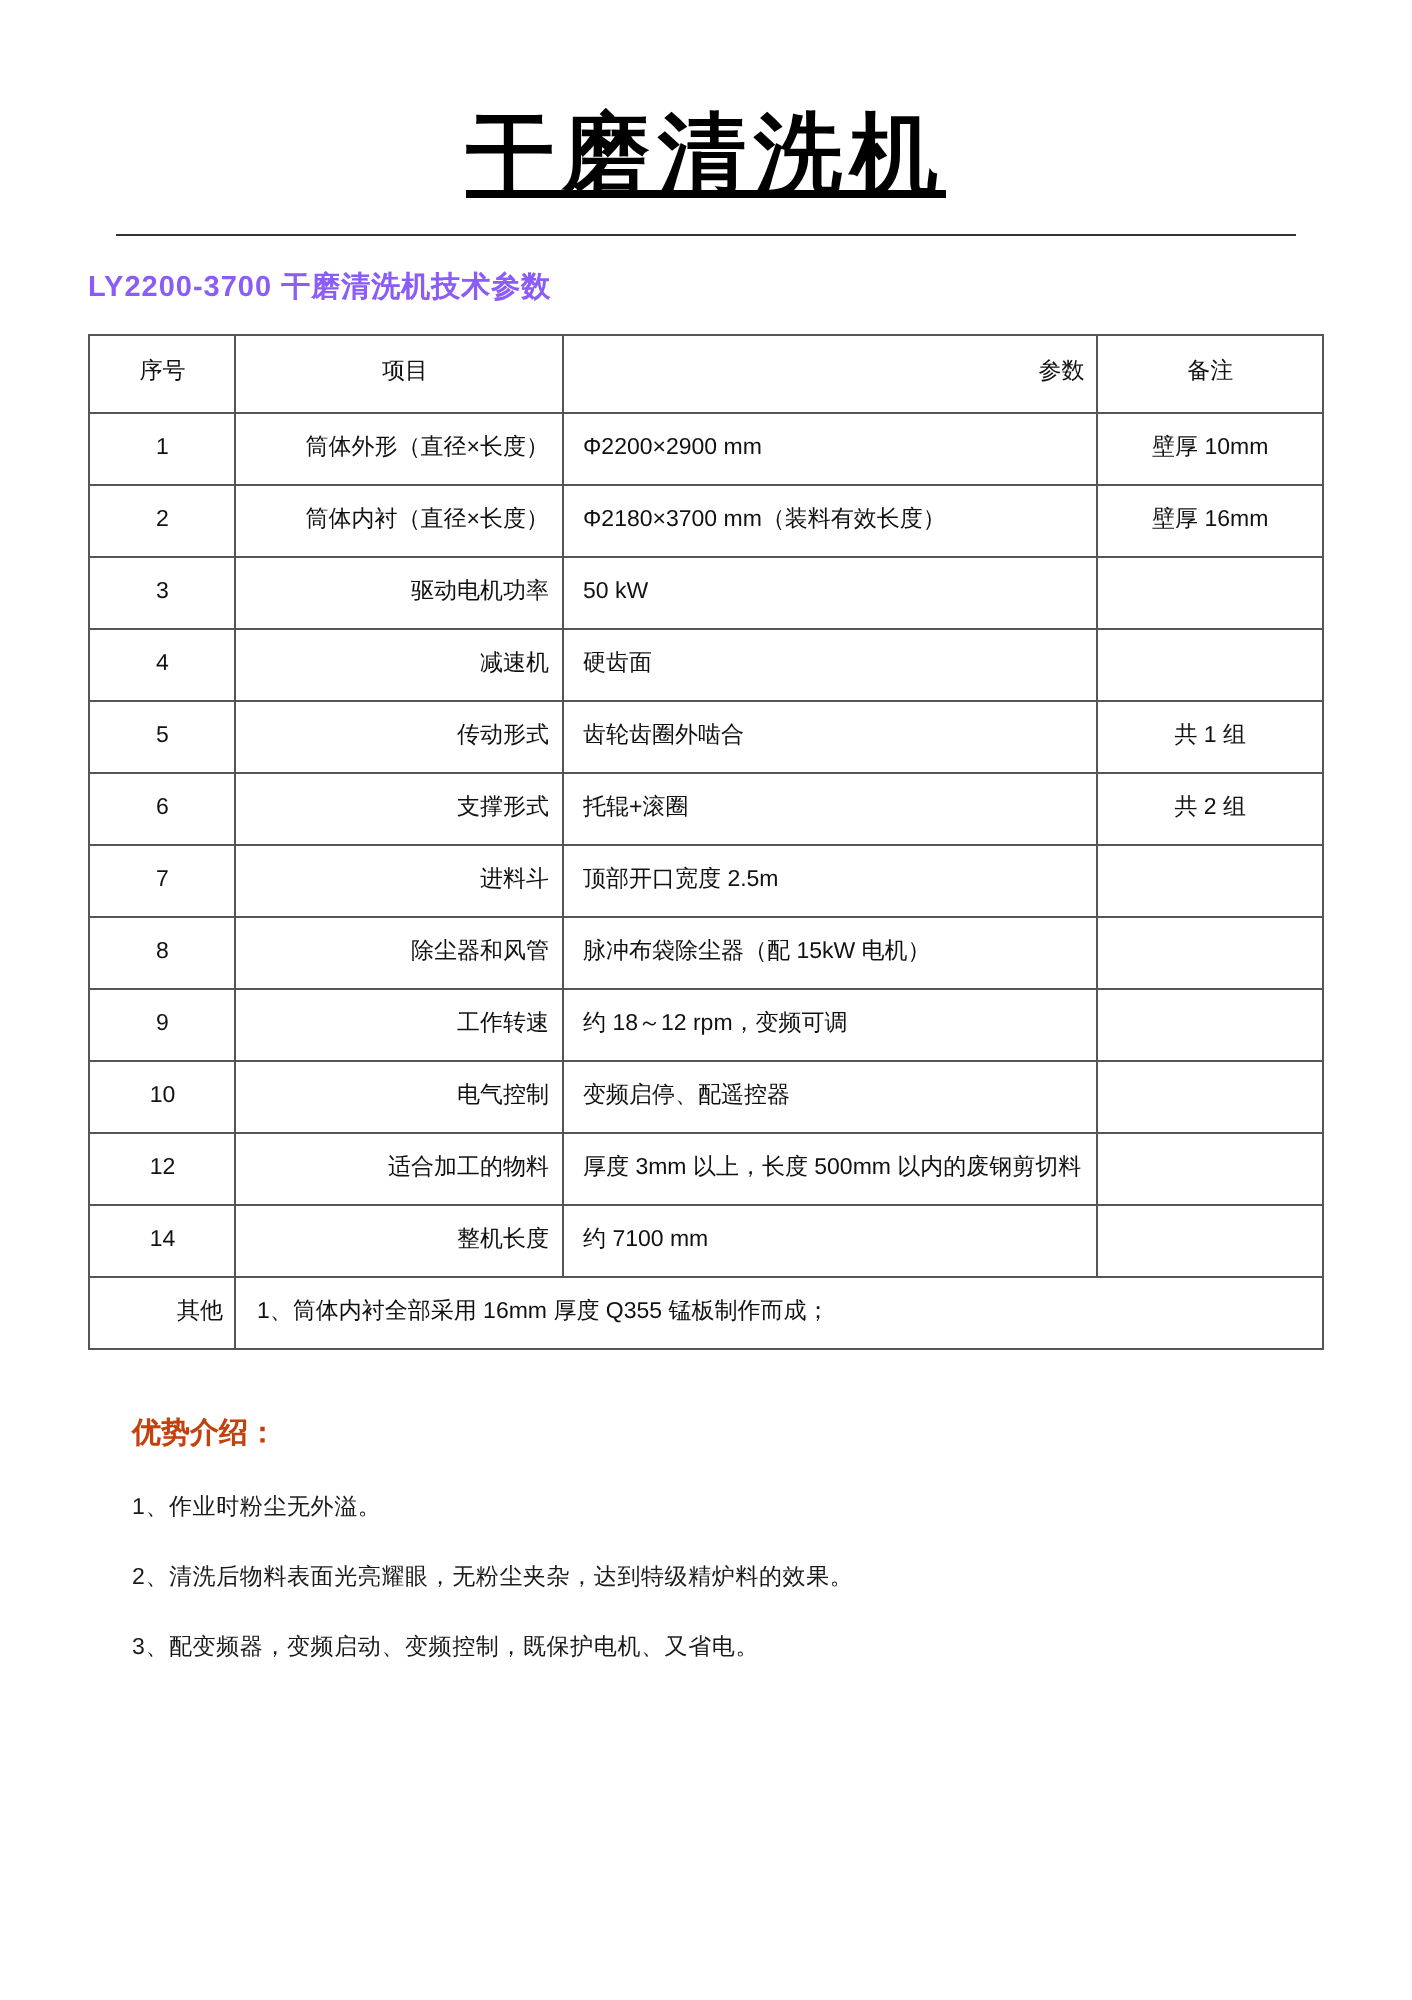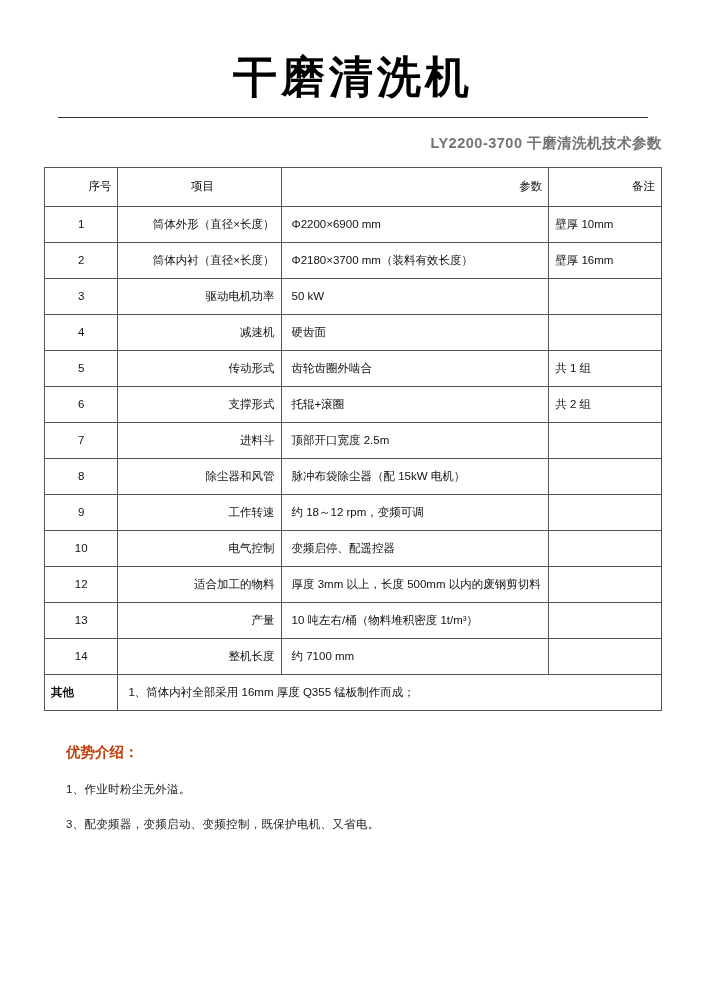--- a/index.html
+++ b/index.html
@@ -24,58 +24,59 @@
   }
   .doc-title {
     text-align: center;
     font-size: 44px;
     font-weight: bold;
     letter-spacing: 4px;
     margin-top: 48px;
     margin-bottom: 10px;
     color: #000000;
     font-family: "Liberation Serif", "DejaVu Serif", serif;
+    text-decoration: underline;
   }
   .title-rule {
     border: none;
     border-top: 1.5px solid #333333;
     margin: 0 14px 0 14px;
   }
   .subtitle {
-    text-align: right;
+    text-align: left;
     font-size: 14.5px;
     font-weight: bold;
     margin-top: 16px;
     margin-bottom: 14px;
-    color: #737373;
+    color: #8b5cf6;
     letter-spacing: 0.5px;
   }
   table.spec {
     width: 100%;
     border-collapse: collapse;
     table-layout: fixed;
     font-size: 11.5px;
   }
   table.spec th, table.spec td {
     border: 1px solid #555555;
     padding: 6px 6px;
     vertical-align: middle;
     line-height: 1.35;
   }
   table.spec th {
-    text-align: right;
+    text-align: center;
     font-weight: normal;
     height: 26px;
   }
   .col-no   { width: 11%; text-align: center; }
   .col-item { width: 26%; text-align: right; padding-left: 12px !important; }
   .col-par  { width: 45%; text-align: left; padding-left: 10px !important; }
-  .col-rem  { width: 18%; }
+  .col-rem  { width: 18%; text-align: center; }
   table.spec td { height: 23px; }
-  .other-label { text-align: left; font-weight: bold; }
+  .other-label { text-align: right; }
   .other-text { text-align: left; padding-left: 10px !important; }
   .adv-title {
     margin-top: 32px;
     margin-left: 22px;
     font-size: 14.5px;
     font-weight: bold;
     color: #c2410c;
   }
   .adv-item {
     margin-top: 20px;
@@ -101,21 +102,21 @@
         <th class="col-no">序号</th>
         <th class="col-item" style="text-align:center;">项目</th>
         <th class="col-par" style="text-align:right;">参数</th>
         <th class="col-rem">备注</th>
       </tr>
     </thead>
     <tbody>
       <tr>
         <td class="col-no">1</td>
         <td class="col-item">筒体外形（直径×长度）</td>
-        <td class="col-par">Φ2200×6900 mm</td>
+        <td class="col-par">Φ2200×2900 mm</td>
         <td class="col-rem">壁厚 10mm</td>
       </tr>
       <tr>
         <td class="col-no">2</td>
         <td class="col-item">筒体内衬（直径×长度）</td>
         <td class="col-par">Φ2180×3700 mm（装料有效长度）</td>
         <td class="col-rem">壁厚 16mm</td>
       </tr>
       <tr>
         <td class="col-no">3</td>
@@ -165,35 +166,30 @@
         <td class="col-par">变频启停、配遥控器</td>
         <td class="col-rem"></td>
       </tr>
       <tr>
         <td class="col-no">12</td>
         <td class="col-item">适合加工的物料</td>
         <td class="col-par">厚度 3mm 以上，长度 500mm 以内的废钢剪切料</td>
         <td class="col-rem"></td>
       </tr>
       <tr>
-        <td class="col-no">13</td>
-        <td class="col-item">产量</td>
-        <td class="col-par">10 吨左右/桶（物料堆积密度 1t/m³）</td>
-        <td class="col-rem"></td>
-      </tr>
-      <tr>
         <td class="col-no">14</td>
         <td class="col-item">整机长度</td>
         <td class="col-par">约 7100 mm</td>
         <td class="col-rem"></td>
       </tr>
       <tr>
         <td class="col-no other-label">其他</td>
         <td class="other-text" colspan="3">1、筒体内衬全部采用 16mm 厚度 Q355 锰板制作而成；</td>
       </tr>
     </tbody>
   </table>
 
   <div class="adv-title">优势介绍：</div>
   <div class="adv-item">1、作业时粉尘无外溢。</div>
+  <div class="adv-item">2、清洗后物料表面光亮耀眼，无粉尘夹杂，达到特级精炉料的效果。</div>
   <div class="adv-item">3、配变频器，变频启动、变频控制，既保护电机、又省电。</div>
 
 </div>
 
 </body></html>

